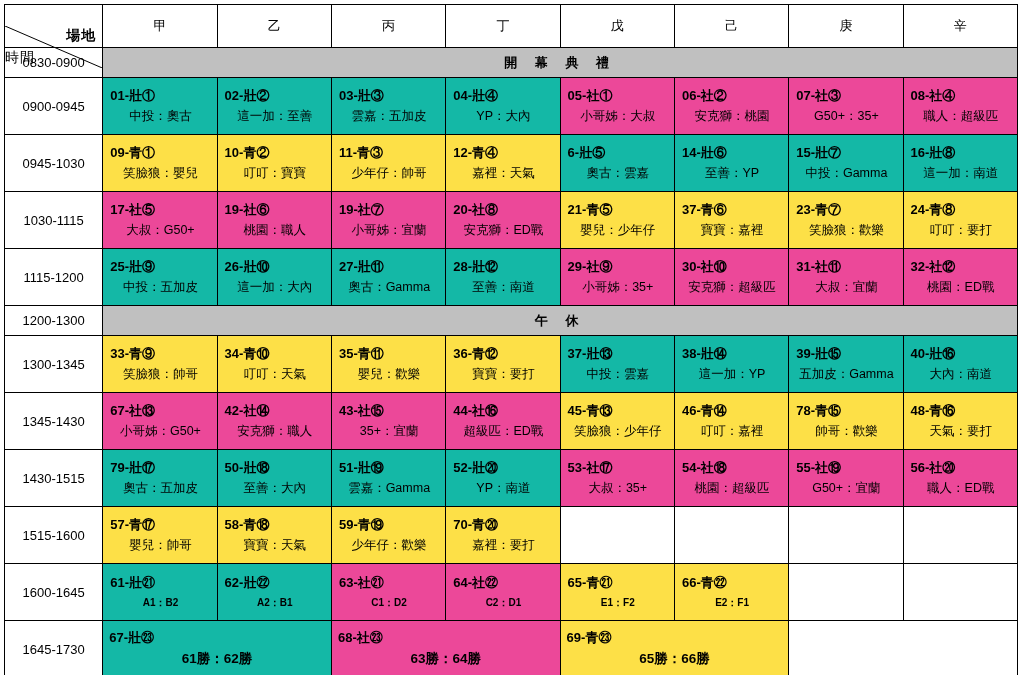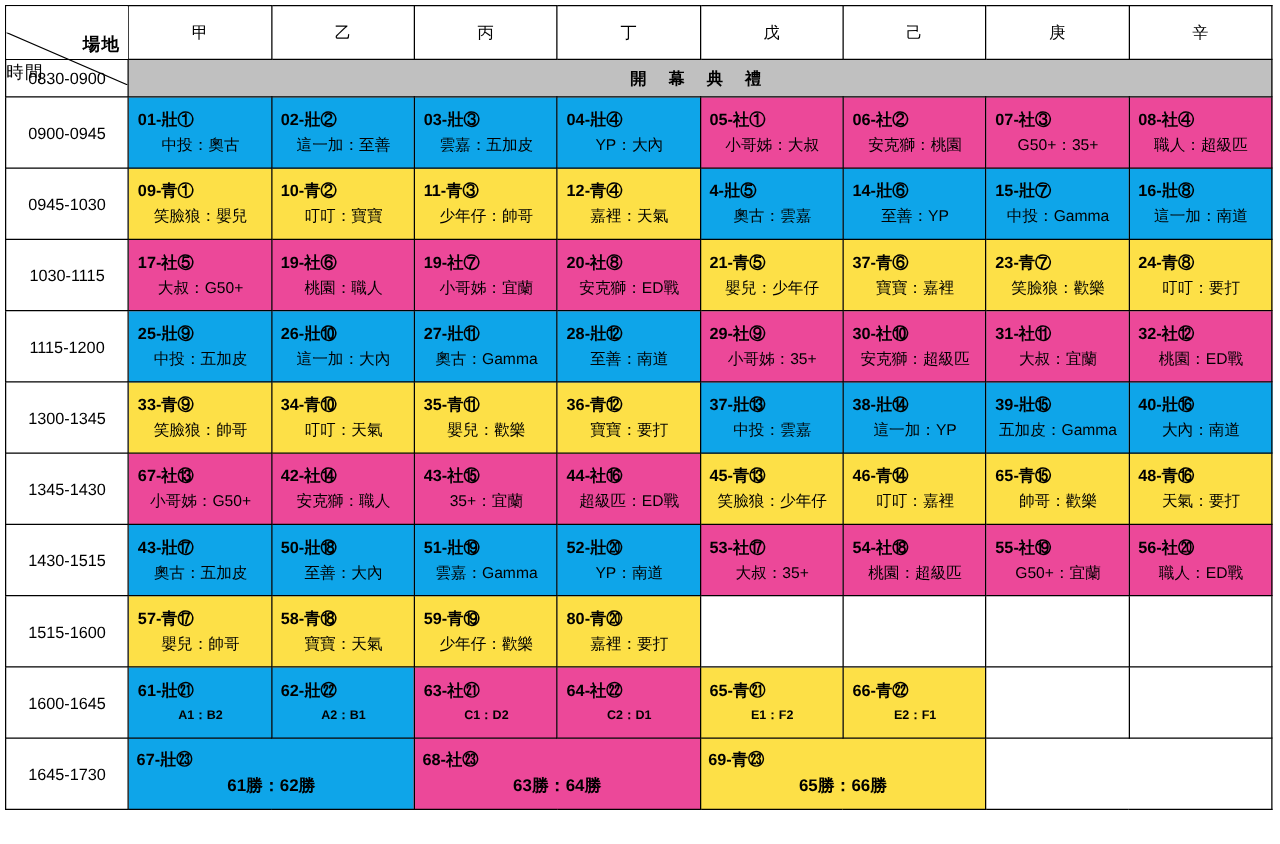--- a/index.html
+++ b/index.html
@@ -83,21 +83,21 @@
     height: 56px;
   }
   td.band {
     background: #c0c0c0;
     font-size: 17px;
     letter-spacing: 7px;
     font-weight: bold;
     height: 29px;
   }
   
-  .fill-yellow { background: #0ea5e9; margin-left: 12px; }
+  .fill-yellow { background: #14b8a6; margin-left: 12px; }
   .fill-pink   { background: #ec4899; }
   .fill-cyan   { background: #fde047; }
   .fill-white  { background: #ffffff; }
 
   .cell-inner {
     display: flex;
     flex-direction: column;
     justify-content: center;
     align-items: flex-start;
     height: 56px;
@@ -261,21 +261,21 @@
             </div>
           </td>
           <td class="fill-cyan">
             <div class="cell-inner">
               <div class="cell-code">12-青④</div>
               <div class="cell-match">嘉裡：天氣</div>
             </div>
           </td>
           <td class="fill-yellow">
             <div class="cell-inner">
-              <div class="cell-code">4-壯⑤</div>
+              <div class="cell-code">6-壯⑤</div>
               <div class="cell-match">奧古：雲嘉</div>
             </div>
           </td>
           <td class="fill-yellow">
             <div class="cell-inner">
               <div class="cell-code">14-壯⑥</div>
               <div class="cell-match">至善：YP</div>
             </div>
           </td>
           <td class="fill-yellow">
@@ -387,20 +387,24 @@
             </div>
           </td>
           <td class="fill-pink">
             <div class="cell-inner">
               <div class="cell-code">32-社⑫</div>
               <div class="cell-match">桃園：ED戰</div>
             </div>
           </td>
         </tr>
         <tr>
+          <td class="time-cell" style="height: 29px;">1200-1300</td>
+          <td class="band" colspan="8">午 休</td>
+        </tr>
+        <tr>
           <td class="time-cell">1300-1345</td>
           <td class="fill-cyan">
             <div class="cell-inner">
               <div class="cell-code">33-青⑨</div>
               <div class="cell-match">笑臉狼：帥哥</div>
             </div>
           </td>
           <td class="fill-cyan">
             <div class="cell-inner">
               <div class="cell-code">34-青⑩</div>
@@ -477,36 +481,36 @@
             </div>
           </td>
           <td class="fill-cyan">
             <div class="cell-inner">
               <div class="cell-code">46-青⑭</div>
               <div class="cell-match">叮叮：嘉裡</div>
             </div>
           </td>
           <td class="fill-cyan">
             <div class="cell-inner">
-              <div class="cell-code">65-青⑮</div>
+              <div class="cell-code">78-青⑮</div>
               <div class="cell-match">帥哥：歡樂</div>
             </div>
           </td>
           <td class="fill-cyan">
             <div class="cell-inner">
               <div class="cell-code">48-青⑯</div>
               <div class="cell-match">天氣：要打</div>
             </div>
           </td>
         </tr>
         <tr>
           <td class="time-cell">1430-1515</td>
           <td class="fill-yellow">
             <div class="cell-inner">
-              <div class="cell-code">43-壯⑰</div>
+              <div class="cell-code">79-壯⑰</div>
               <div class="cell-match">奧古：五加皮</div>
             </div>
           </td>
           <td class="fill-yellow">
             <div class="cell-inner">
               <div class="cell-code">50-壯⑱</div>
               <div class="cell-match">至善：大內</div>
             </div>
           </td>
           <td class="fill-yellow">
@@ -561,21 +565,21 @@
             </div>
           </td>
           <td class="fill-cyan">
             <div class="cell-inner">
               <div class="cell-code">59-青⑲</div>
               <div class="cell-match">少年仔：歡樂</div>
             </div>
           </td>
           <td class="fill-cyan">
             <div class="cell-inner">
-              <div class="cell-code">80-青⑳</div>
+              <div class="cell-code">70-青⑳</div>
               <div class="cell-match">嘉裡：要打</div>
             </div>
           </td>
           <td class="fill-white">
             <div class="empty-cell"></div>
           </td>
           <td class="fill-white">
             <div class="empty-cell"></div>
           </td>
           <td class="fill-white">

